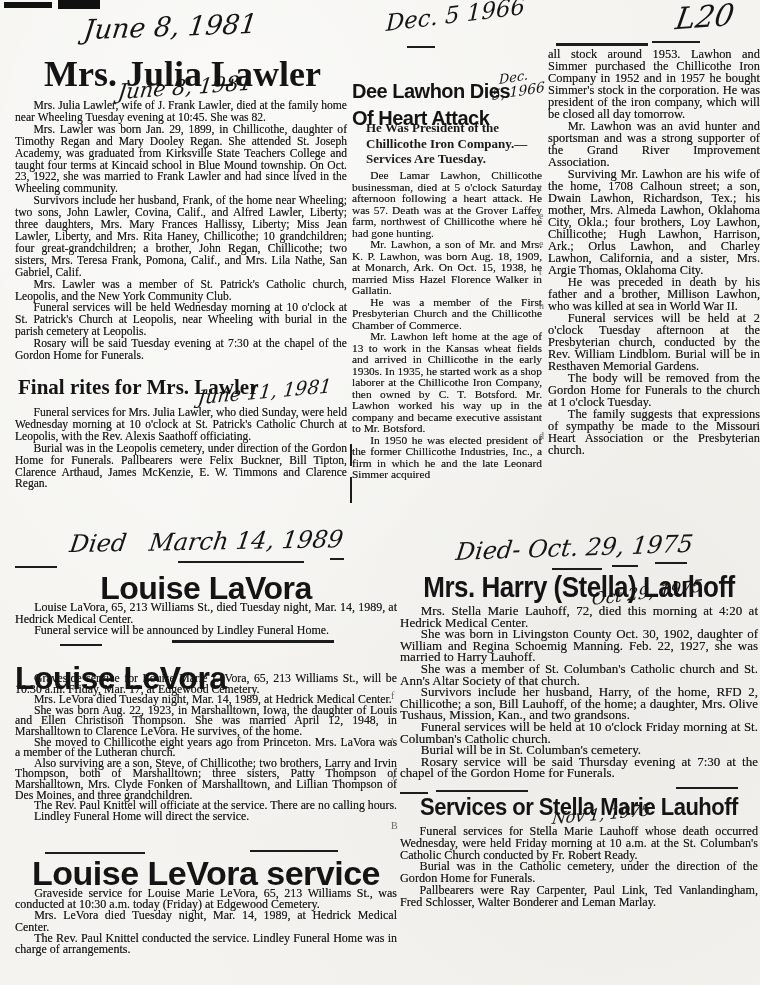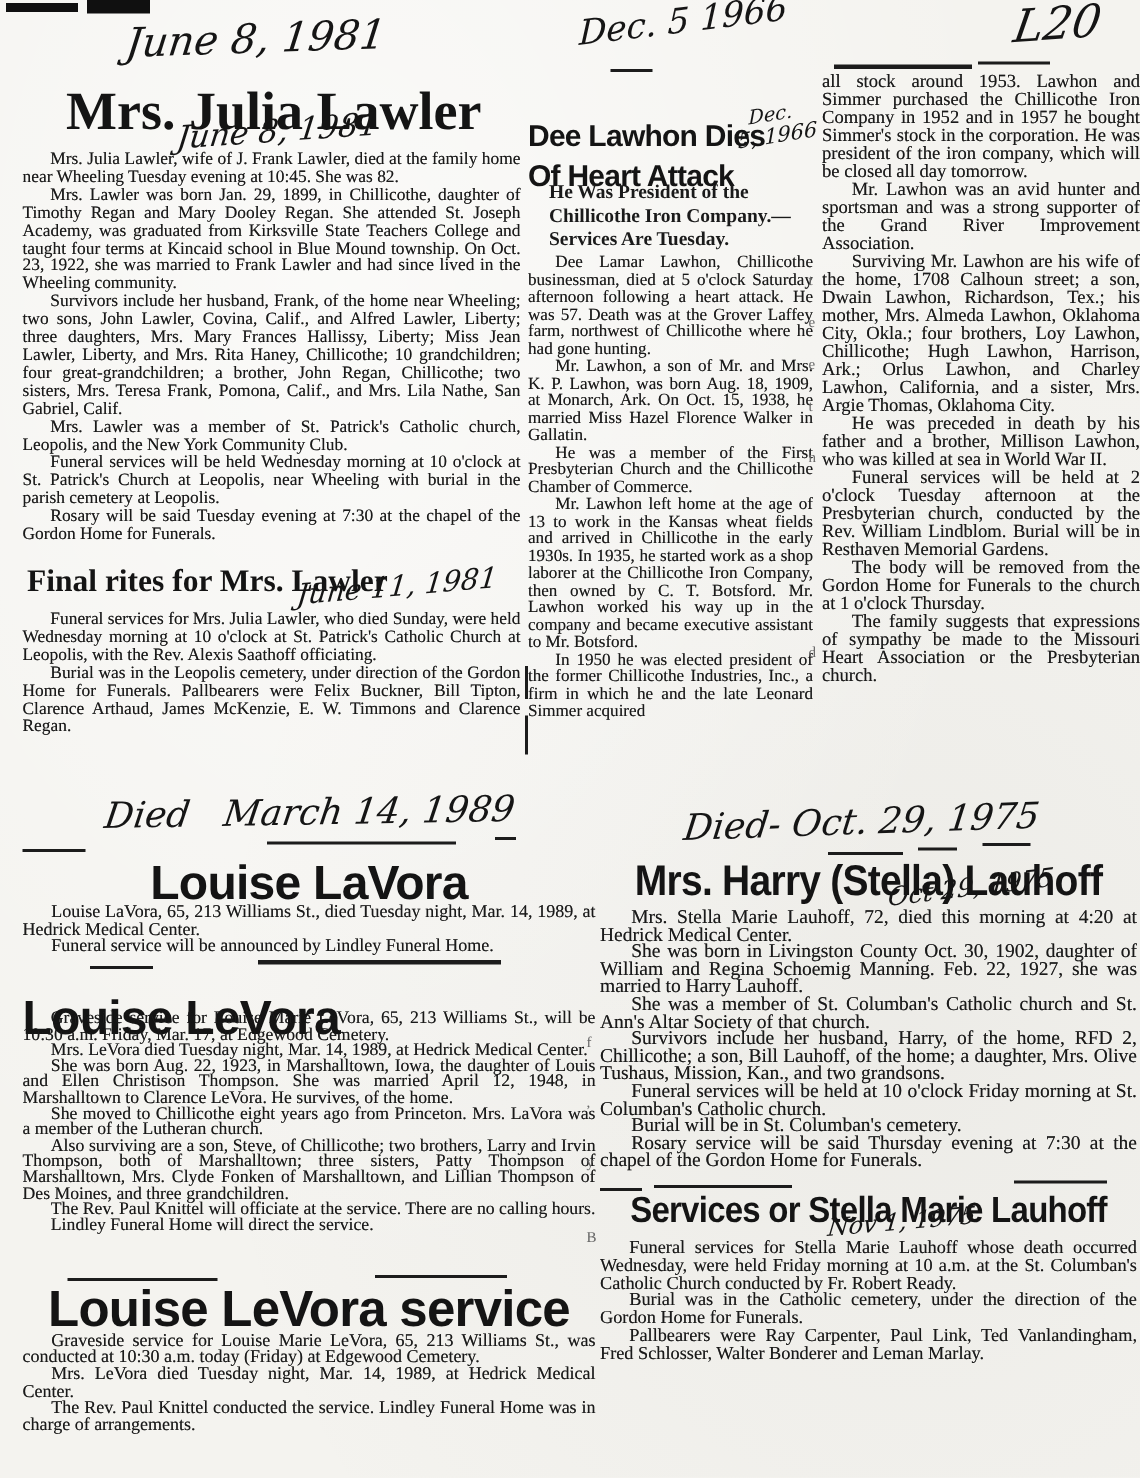--- a/index.html
+++ b/index.html
@@ -110,21 +110,21 @@
 <div class="rule" style="left:350px;top:477px;width:2px;height:26px;"></div>
 
 <div class="rule" style="left:556px;top:43px;width:92px;height:3px;"></div>
 <div class="rule" style="left:652px;top:41px;width:48px;height:2px;"></div>
 <div class="abs copy" id="lawhon-right-body">
   <p class="noindent">all stock around 1953.  Lawhon and Simmer purchased the Chillicothe Iron Company in 1952 and in 1957 he bought Simmer's stock in the corporation.  He was president of the iron company, which will be closed all day tomorrow.</p>
   <p>Mr. Lawhon was an avid hunter and sportsman and was a strong supporter of the Grand River Improvement Association.</p>
   <p>Surviving Mr. Lawhon are his wife of the home, 1708 Calhoun street; a son, Dwain Lawhon, Richardson, Tex.; his mother, Mrs. Almeda Lawhon, Oklahoma City, Okla.; four brothers, Loy Lawhon, Chillicothe; Hugh Lawhon, Harrison, Ark.; Orlus Lawhon, and Charley Lawhon, California, and a sister, Mrs. Argie Thomas, Oklahoma City.</p>
   <p>He was preceded in death by his father and a brother, Millison Lawhon, who was killed at sea in World War II.</p>
   <p>Funeral services will be held at 2 o'clock Tuesday afternoon at the Presbyterian church, conducted by the Rev. William Lindblom.  Burial will be in Resthaven Memorial Gardens.</p>
-  <p>The body will be removed from the Gordon Home for Funerals to the church at 1 o'clock Thursday.</p>
+  <p>The body will be removed from the Gordon Home for Funerals to the church at 1 o'clock Tuesday.</p>
   <p>The family suggests that expressions of sympathy be made to the Missouri Heart Association or the Presbyterian church.</p>
 </div>
 
 <span class="frag" style="left:539px;top:182px;">t</span>
 <span class="frag" style="left:539px;top:210px;">e</span>
 <span class="frag" style="left:539px;top:238px;">e</span>
 <span class="frag" style="left:539px;top:266px;">t</span>
 <span class="frag" style="left:539px;top:300px;">n</span>
 <span class="frag" style="left:539px;top:430px;">d</span>
 

